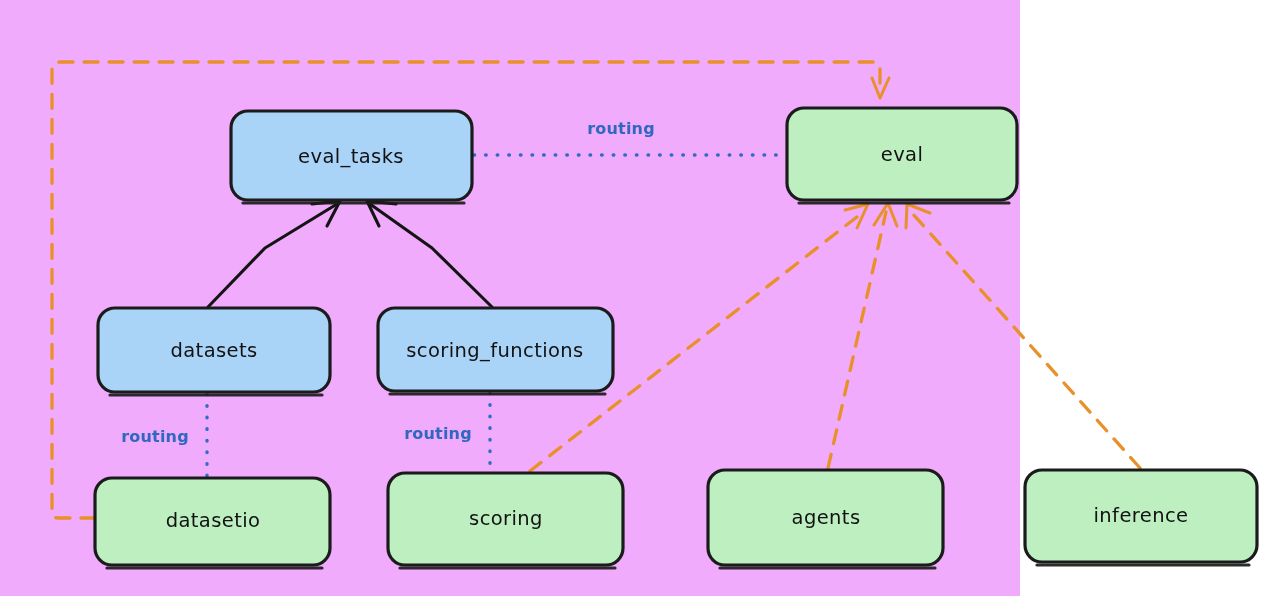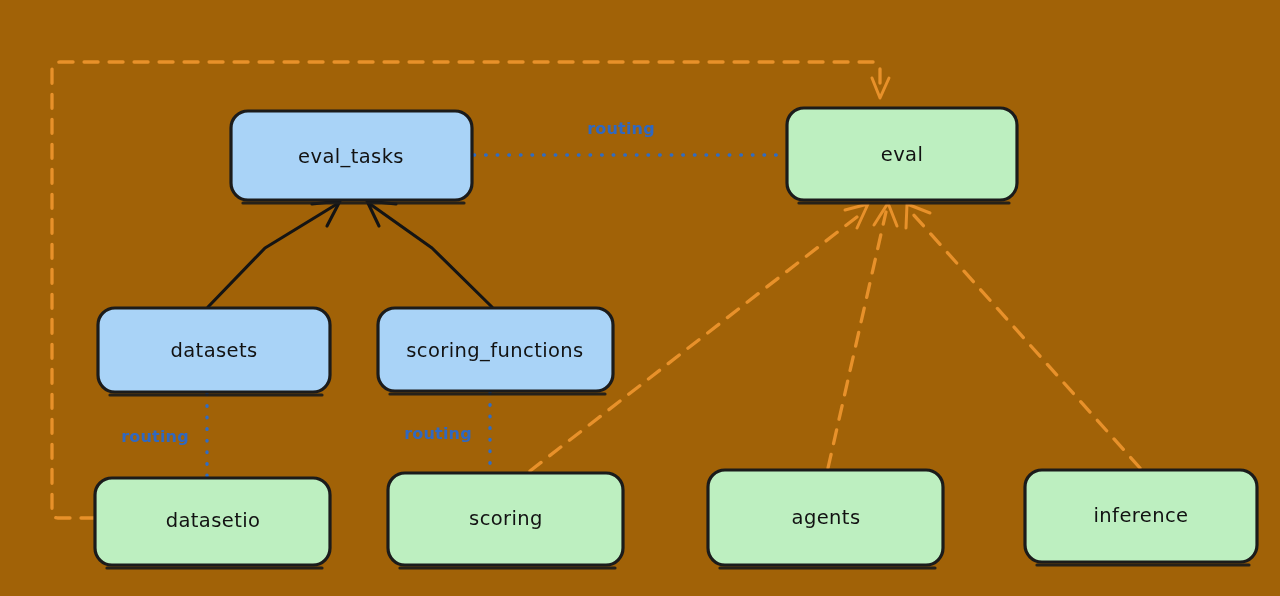--- a/index.html
+++ b/index.html
@@ -9,23 +9,23 @@
     background: #ffffff;
   }
   body {
     width: 1280px;
     height: 596px;
     font-family: "DejaVu Sans", sans-serif;
     overflow: hidden;
   }
   #diagram-root {
     position: relative;
-    width: 1280px;
+    width: 1020px;
     height: 596px;
-    background: #a16207;
+    background: #f0abfc;
   }
   svg#diagram-canvas {
     display: block;
     width: 1280px;
     height: 596px;
   }
   .node-shape {
     stroke: #1b1b1b;
     stroke-width: 3.2;
     stroke-linejoin: round;

